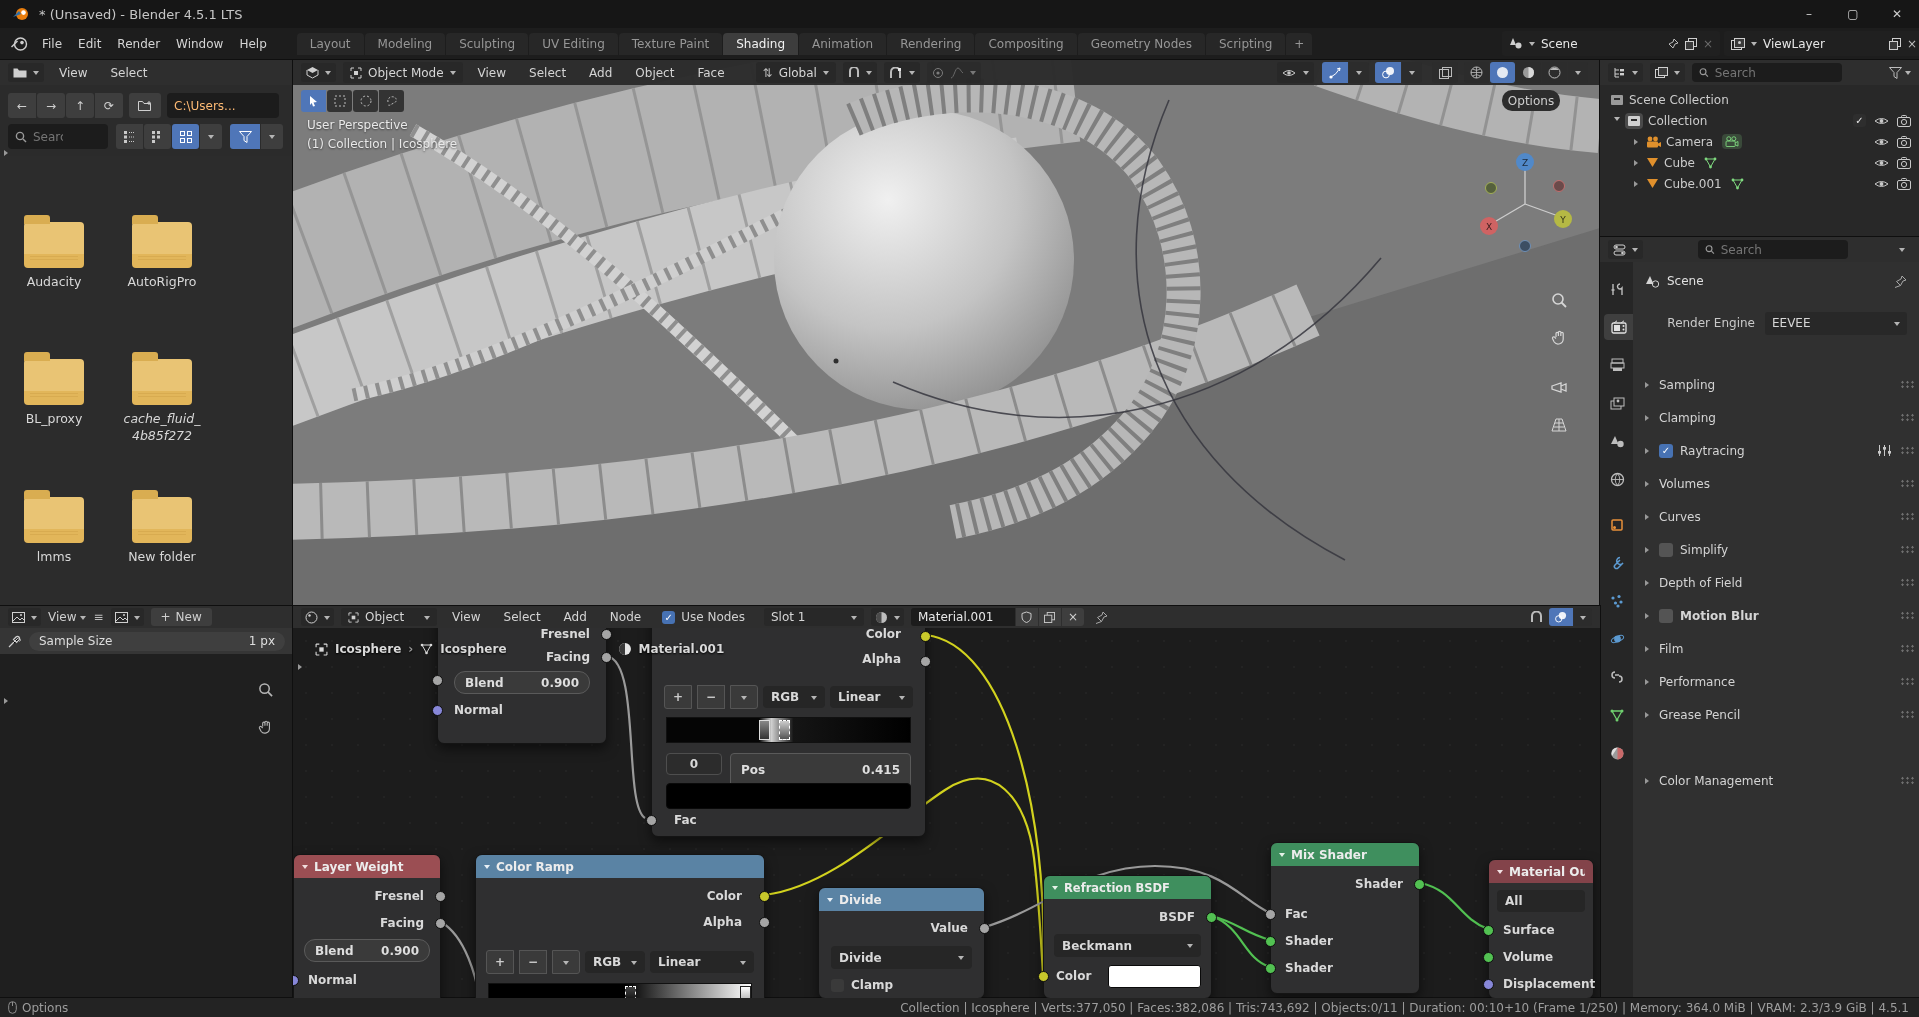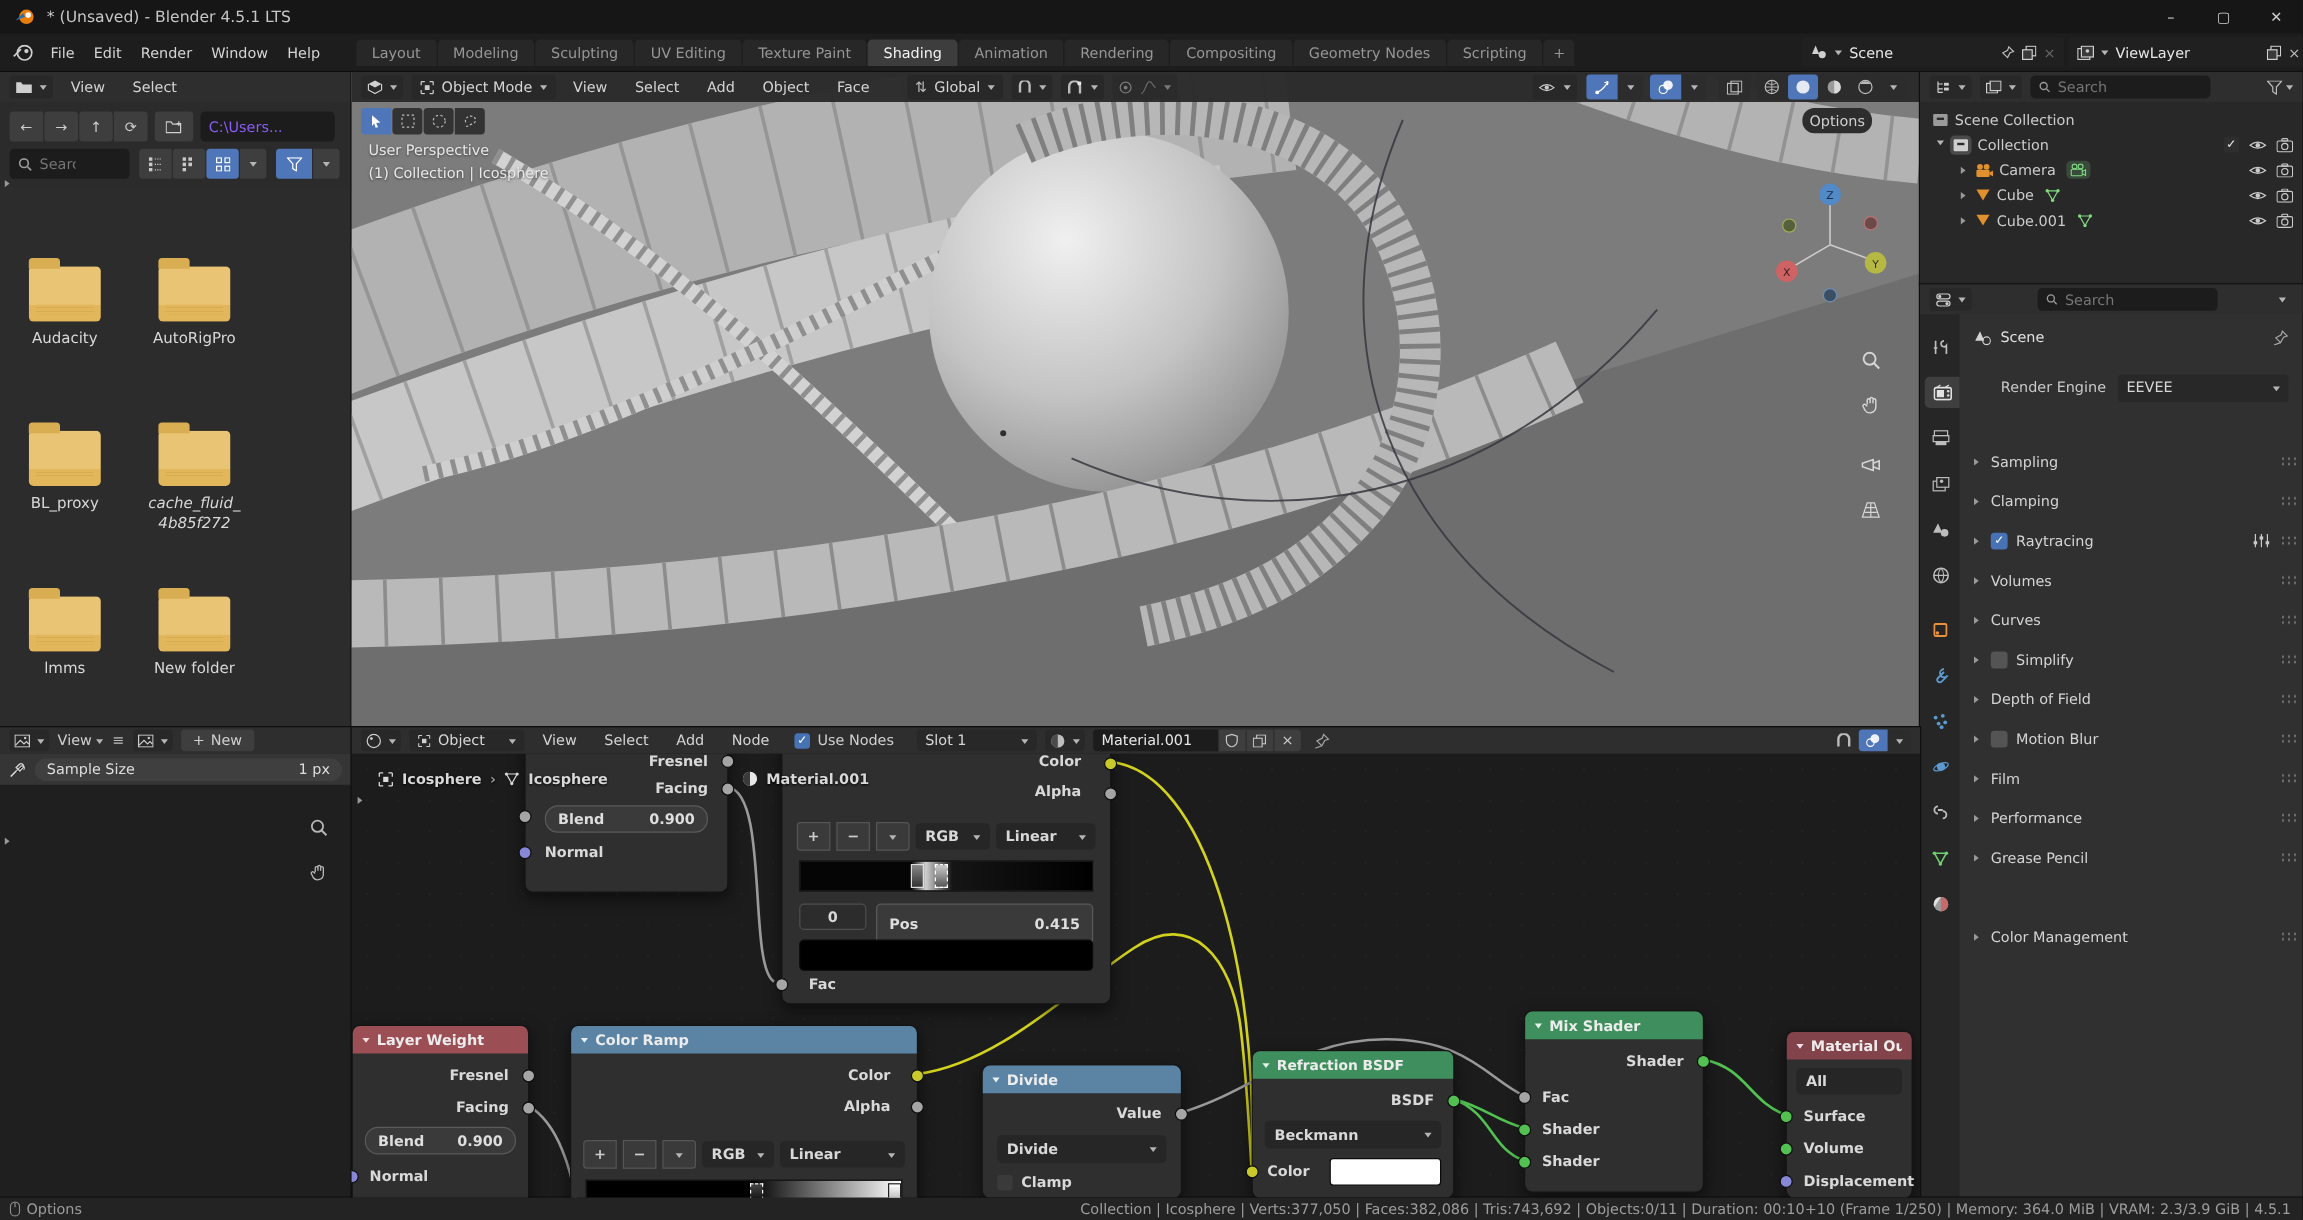--- a/index.html
+++ b/index.html
@@ -155,21 +155,21 @@
         <span class="btn" style="width:28px;height:25px;">→</span>
         <span class="btn" style="width:28px;height:25px;">↑</span>
         <span class="btn" style="width:28px;height:25px;border-radius:0 3px 3px 0;">⟳</span>
       </span>
       <span class="btn" style="width:32px;height:25px;">
         <svg width="15" height="12" viewBox="0 0 15 12">
             <path d="M0.5,1.5 h4 l1.5,2 h6.5 v7 h-12 Z" fill="none" stroke="#cfcfcf"></path>
             <path d="M11,1 v4 M9,3 h4" stroke="#cfcfcf"></path>
           </svg>
       </span>
-      <span class="searchbox" style="width:112px;height:25px;color:#8b5cf6;">
+      <span class="searchbox" style="width:112px;height:25px;color:#fdba74;">
         <span style="white-space:nowrap;overflow:hidden;">C:\Users...</span>
       </span>
     </div>
     <div class="abs row" style="left:8px;top:64px;gap:8px;">
       <span class="searchbox" style="width:100px;height:25px;overflow:hidden;">
         <svg width="12" height="12" viewBox="0 0 12 12">
             <circle cx="5" cy="5" r="3.6" fill="none" stroke="#9a9a9a" stroke-width="1.4"></circle>
             <path d="M8,8 L11,11" stroke="#9a9a9a" stroke-width="1.4"></path>
           </svg>
         <input style="width: 30px;" placeholder="Search">
@@ -801,21 +801,21 @@
             <span class="chevR"></span>
             <span class="cb cb-unchecked"></span>
             <span>Simplify</span>
             <span class="dots" style="margin-left:auto;"></span>
           </div>
         <div class="sect" style="top:198px;">
             <span class="chevR"></span>
             <span>Depth of Field</span>
             <span class="dots" style="margin-left:auto;"></span>
           </div>
-        <div class="sect" style="top:231px;">
+        <div class="sect" style="top:231px;font-weight:bold;">
             <span class="chevR"></span>
             <span class="cb cb-unchecked"></span>
             <span>Motion Blur</span>
             <span class="dots" style="margin-left:auto;"></span>
           </div>
         <div class="sect" style="top:264px;">
             <span class="chevR"></span>
             <span>Film</span>
             <span class="dots" style="margin-left:auto;"></span>
           </div>

